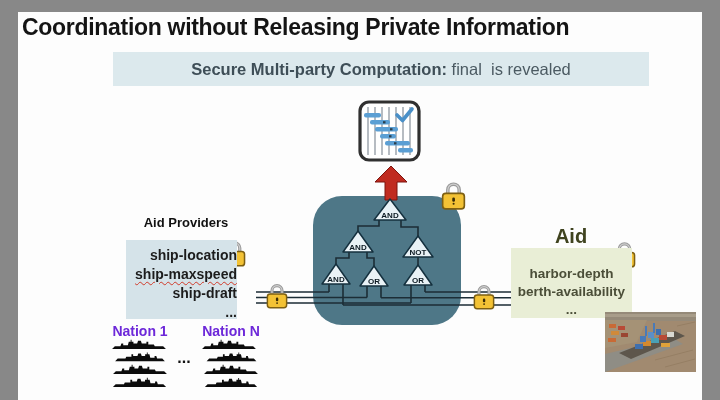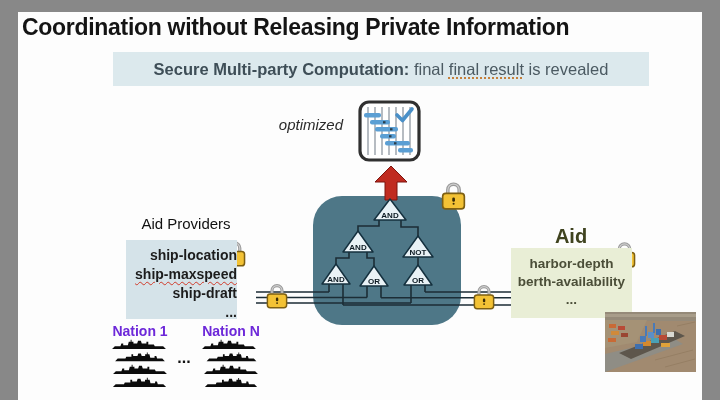--- a/index.html
+++ b/index.html
@@ -12,51 +12,50 @@
   .banner { left:95px; top:40px; width:536px; height:34px; background:#dce9ed;
             display:flex; align-items:center; justify-content:center;
             font-size:16.5px; color:#4b5a62; white-space:pre; }
   .banner b { color:#3e4e57; }
   .banner .dotted { text-decoration: underline dotted #c4803c; text-decoration-thickness:2px; text-underline-offset:3px; }
 
   .sched-label { left:233px; top:104px; width:92px; text-align:right;
                  font-size:15px; font-style:italic; font-weight:500; color:#2b2b2b; line-height:17px; }
 
   .providers-heading { left:108px; top:203px; width:120px; text-align:center;
-                       font-size:15px; font-weight:400; color:#111; }
+                       font-size:13px; font-weight:700; color:#111; }
   .providers-box { left:108px; top:228px; width:111px; height:79px; background:#d5e3e9;
                    text-align:right; font-size:14px; font-weight:700; color:#1c1c1c;
                    line-height:19px; padding-top:6px; }
   .wavy { text-decoration: underline wavy #d03a2a 1px; text-underline-offset:2px; }
 
   .recipients-heading { left:492px; top:213px; width:122px; text-align:center;
                         font-size:20px; font-weight:700; color:#3f431f; }
   .recipients-box { left:493px; top:236px; width:121px; height:70px; background:#e9eed6;
                     text-align:center; font-size:13.5px; font-weight:700; color:#4b4e38;
-                    line-height:18px; padding-top:7px; }
+                    line-height:18px; padding-top:17px; }
 
   .nation-label { top:311px; width:70px; text-align:center; font-size:14px; font-weight:700; color:#6d28d9; }
   .nations-ellipsis { left:148px; top:337px; width:36px; text-align:center; font-size:16px; font-weight:700; color:#111; }
 
   .ship-col { width:62px; }
   .ship-col svg { display:block; }
 
   svg { overflow:visible; }
 </style>
 </head>
 <body>
 
 <div class="slide">
 
   <div class="abs title">Coordination without Releasing Private Information</div>
 
-  <div class="abs banner"><b>Secure Multi-party Computation:</b><span> final </span><span class="dotted">final result</span><span> is revealed</span></div>
+  <div class="abs banner"><b>Secure Multi-party Computation:</b><span> final </span><span> is revealed</span></div>
 
   <div class="abs sched-label">
-    <div>optimized</div>
   </div>
 
   <svg class="abs" style="left:340px; top:88px;" width="63" height="62" viewBox="0 0 63 62">
     <rect x="2" y="2" width="59" height="58" rx="9" fill="#ffffff" stroke="#303030" stroke-width="3.2"></rect>
     <g stroke="#98a0a8" stroke-width="1.4">
       <line x1="10" y1="7" x2="10" y2="55"></line>
         <line x1="17" y1="7" x2="17" y2="55"></line>
       <line x1="24" y1="7" x2="24" y2="55"></line>
         <line x1="31" y1="7" x2="31" y2="55"></line>
       <line x1="38" y1="7" x2="38" y2="55"></line>

